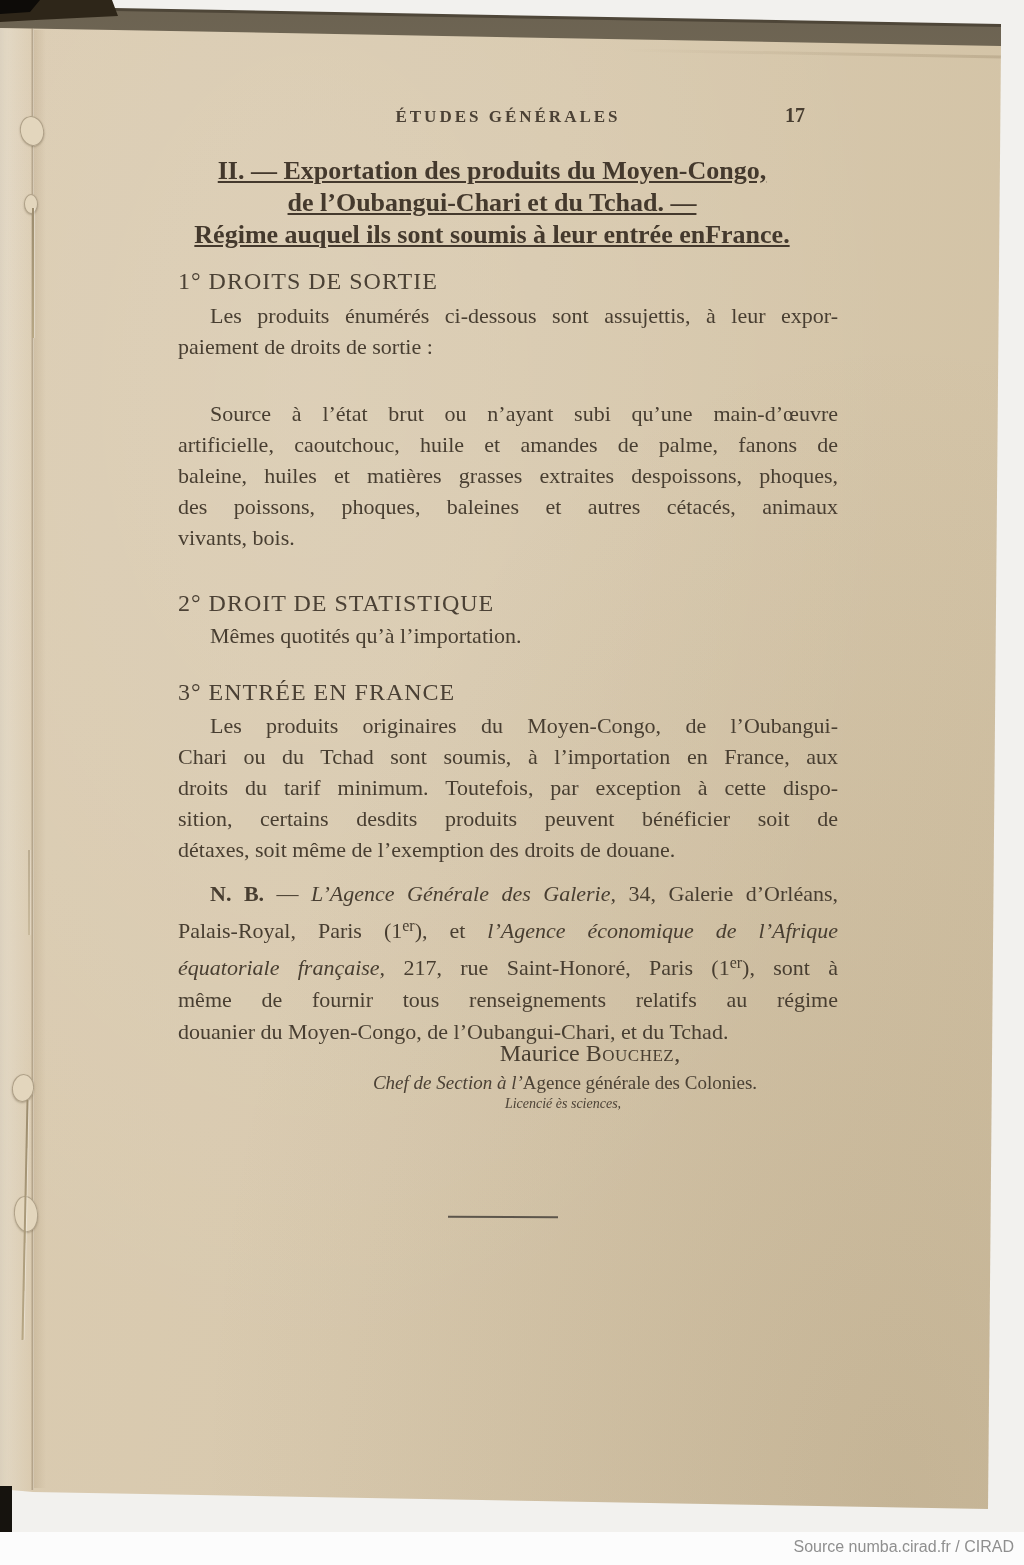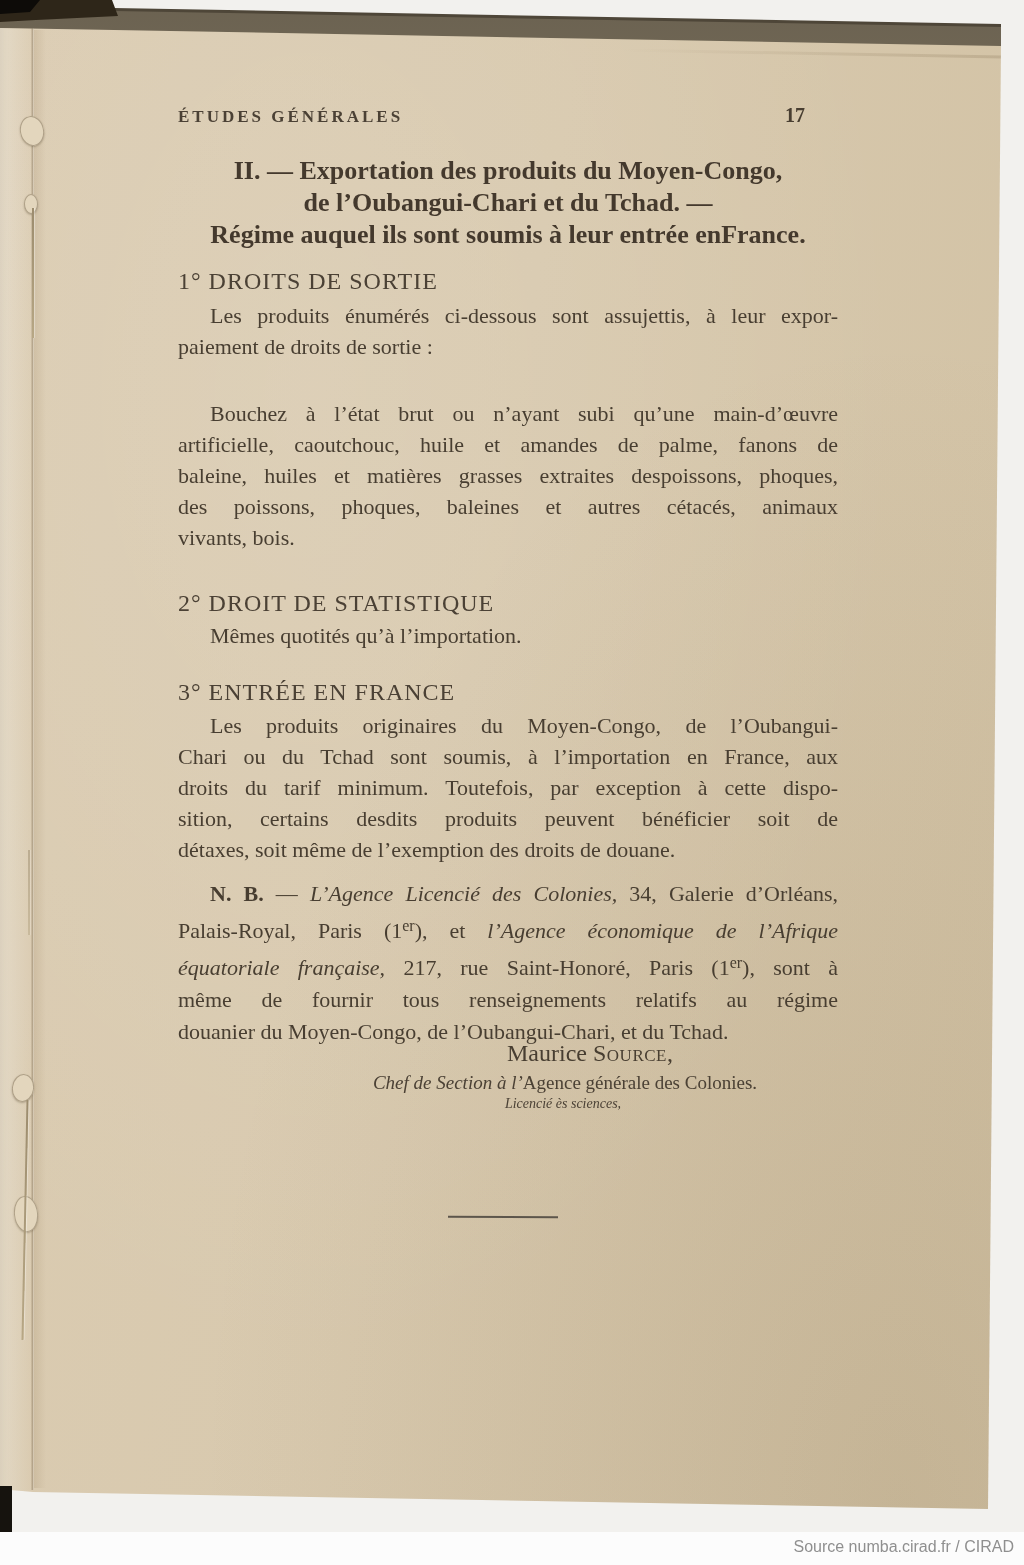--- a/index.html
+++ b/index.html
@@ -47,24 +47,24 @@
   .t3{left:24px;top:1100px;height:240px;transform:rotate(1.2deg);}
 
   .corner-dark{position:absolute;inset:0;background:#2e2619;
     clip-path:polygon(0 0,112px 0,118px 16px,36px 20px,0 22px);}
   .corner-black{position:absolute;inset:0;background:#0d0b08;
     clip-path:polygon(0 0,40px 0,30px 12px,0 14px);}
   .cover-edge{position:absolute;left:0;top:1486px;width:12px;height:79px;background:#16130e;}
 
   
   .txt{position:absolute;color:#483e31;}
-  .running-head{top:106px;left:178px;width:660px;
+  .running-head{top:106px;left:178px;width:660px;text-align:center;
     font-weight:700;font-size:17px;line-height:22px;letter-spacing:3px;color:#4b4135;}
   .page-num{top:104px;left:760px;width:70px;text-align:center;font-weight:700;font-size:20px;}
-  .title{top:155px;left:178px;width:660px;font-weight:700;font-size:26px;line-height:32px;color:#44392d;}
+  .title{top:155px;left:162px;width:660px;font-weight:700;font-size:26px;line-height:32px;color:#44392d;text-decoration:underline;}
   .sec-head{left:178px;width:660px;text-align:left;font-size:24px;letter-spacing:1px;color:#4b4135;}
   .s1{top:268px;} .s2{top:590px;} .s3{top:679px;}
   .para{left:178px;width:660px;font-size:22px;line-height:31px;}
   .p1{top:300px;} .p2{top:398px;} .p3{top:620px;} .p4{top:710px;}
   .p5{top:878px;line-height:32px;}
   .pline{text-align:justify;text-align-last:justify;}
   .pline.last{text-align-last:auto;}
   .indent .pline:first-child{text-indent:32px;}
   .center .pline{text-align:center;text-align-last:center;}
   .sig-name{top:1040px;left:310px;width:560px;font-size:24px;}
@@ -113,21 +113,21 @@
         <div class="pline">de l’Oubangui-Chari et du Tchad. —</div>
         <div class="pline last">Régime auquel ils sont soumis à leur entrée enFrance.</div>
       </div>
 
     <div class="txt sec-head s1">1° DROITS DE SORTIE</div>
     <div class="txt para p1 indent">
         <div class="pline">Les produits énumérés ci-dessous sont assujettis, à leur expor-</div>
         <div class="pline last">paiement de droits de sortie :</div>
       </div>
     <div class="txt para p2 indent">
-        <div class="pline">Bouchez à l’état brut ou n’ayant subi qu’une main-d’œuvre</div>
+        <div class="pline">Source à l’état brut ou n’ayant subi qu’une main-d’œuvre</div>
         <div class="pline">artificielle, caoutchouc, huile et amandes de palme, fanons de</div>
         <div class="pline">baleine, huiles et matières grasses extraites despoissons, phoques,</div>
         <div class="pline">des poissons, phoques, baleines et autres cétacés, animaux</div>
         <div class="pline last">vivants, bois.</div>
       </div>
 
     <div class="txt sec-head s2">2° DROIT DE STATISTIQUE</div>
     <div class="txt para p3 indent">
         <div class="pline last">Mêmes quotités qu’à l’importation.</div>
       </div>
@@ -135,29 +135,29 @@
     <div class="txt sec-head s3">3° ENTRÉE EN FRANCE</div>
     <div class="txt para p4 indent">
         <div class="pline">Les produits originaires du Moyen-Congo, de l’Oubangui-</div>
         <div class="pline">Chari ou du Tchad sont soumis, à l’importation en France, aux</div>
         <div class="pline">droits du tarif minimum. Toutefois, par exception à cette dispo-</div>
         <div class="pline">sition, certains desdits produits peuvent bénéficier soit de</div>
         <div class="pline last">détaxes, soit même de l’exemption des droits de douane.</div>
       </div>
 
     <div class="txt para p5 indent">
-        <div class="pline"><span class="seg-b">N. B.</span><span class="seg-n"> — </span><span class="seg-i">L’Agence Licencié des Colonies,</span><span class="seg-n"> 34, Galerie d’Orléans,</span></div>
+        <div class="pline"><span class="seg-b">N. B.</span><span class="seg-n"> — </span><span class="seg-i">L’Agence Générale des Galerie,</span><span class="seg-n"> 34, Galerie d’Orléans,</span></div>
         <div class="pline"><span class="seg-n">Palais-Royal, Paris (1</span><span class="seg-sup">er</span><span class="seg-n">), et </span><span class="seg-i">l’Agence économique de l’Afrique</span></div>
         <div class="pline"><span class="seg-i">équatoriale française,</span><span class="seg-n"> 217, rue Saint-Honoré, Paris (1</span><span class="seg-sup">er</span><span class="seg-n">), sont à</span></div>
         <div class="pline"><span class="seg-n">même de fournir tous renseignements relatifs au régime</span></div>
         <div class="pline last"><span class="seg-n">douanier du Moyen-Congo, de l’Oubangui-Chari, et du Tchad.</span></div>
       </div>
 
     <div class="txt sig-name center">
-        <div class="pline last"><span class="seg-n">Maurice </span><span class="seg-sc">Source</span><span class="seg-n">,</span></div>
+        <div class="pline last"><span class="seg-n">Maurice </span><span class="seg-sc">Bouchez</span><span class="seg-n">,</span></div>
       </div>
     <div class="txt sig-role center">
         <div class="pline last"><span class="seg-i">Chef de Section à l’</span><span class="seg-n">Agence générale des Colonies.</span></div>
       </div>
     <div class="txt sig-degree center">
         <div class="pline last"><span class="seg-i">Licencié ès sciences,</span></div>
       </div>
 
     <div class="end-rule"></div>
   </div>

